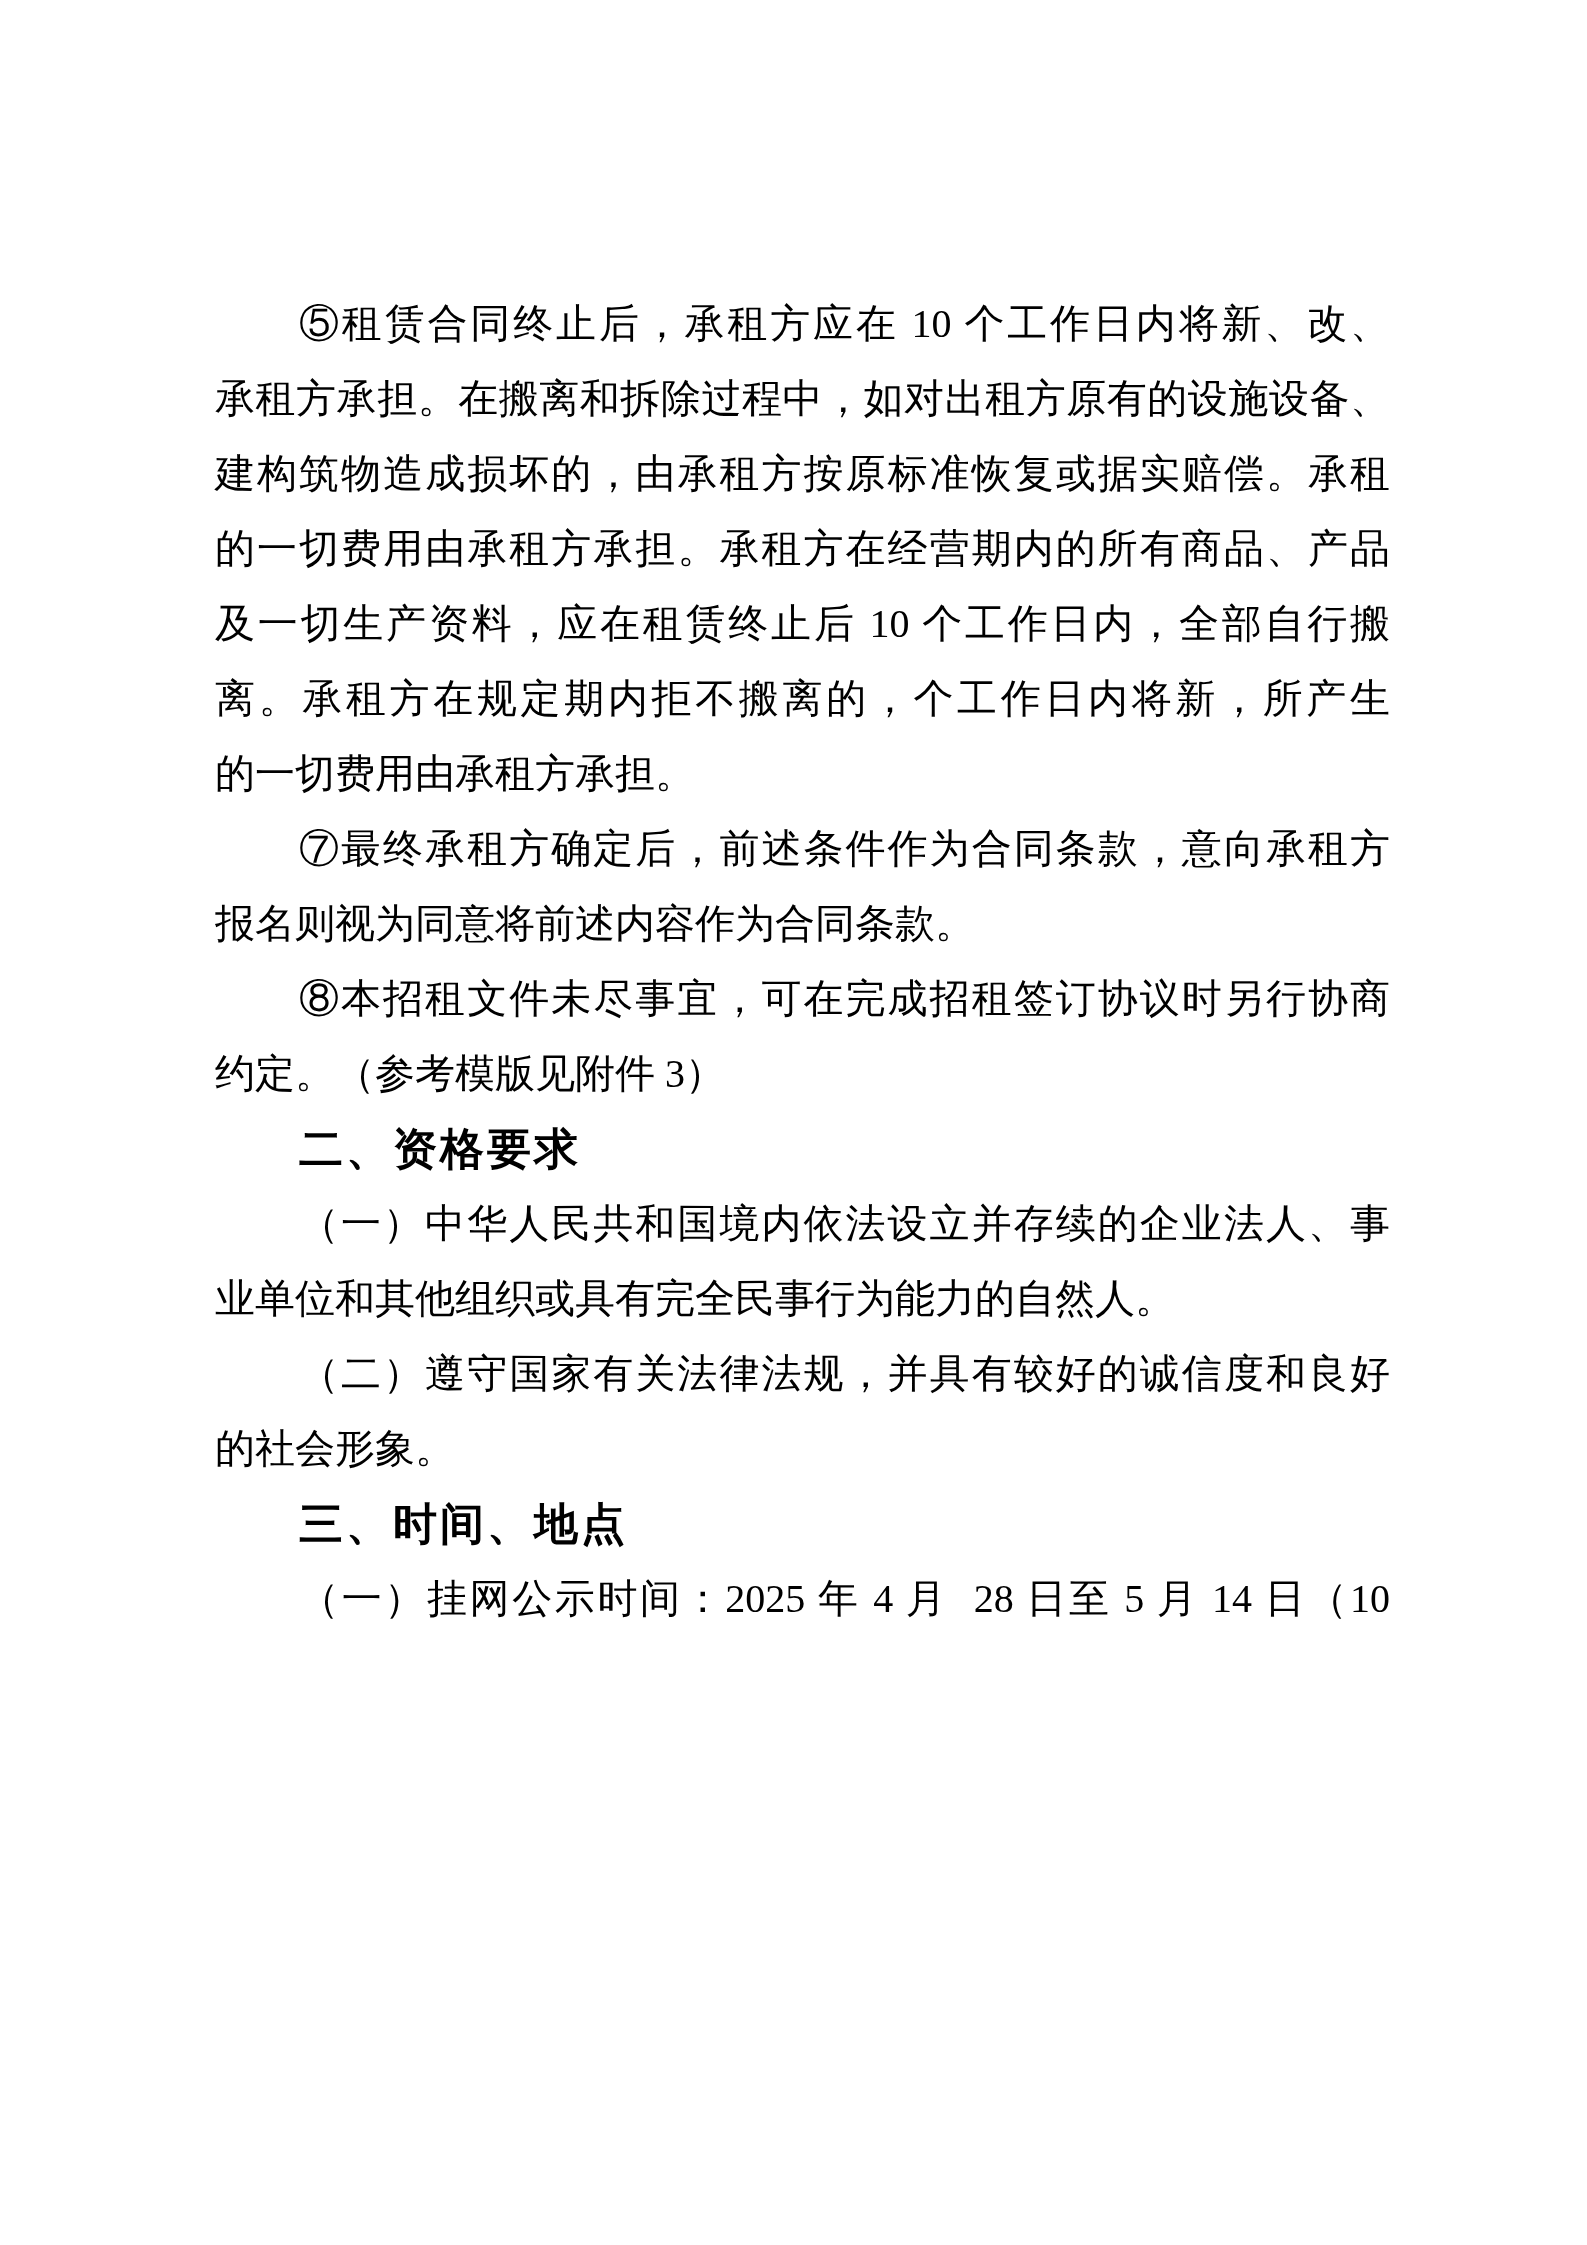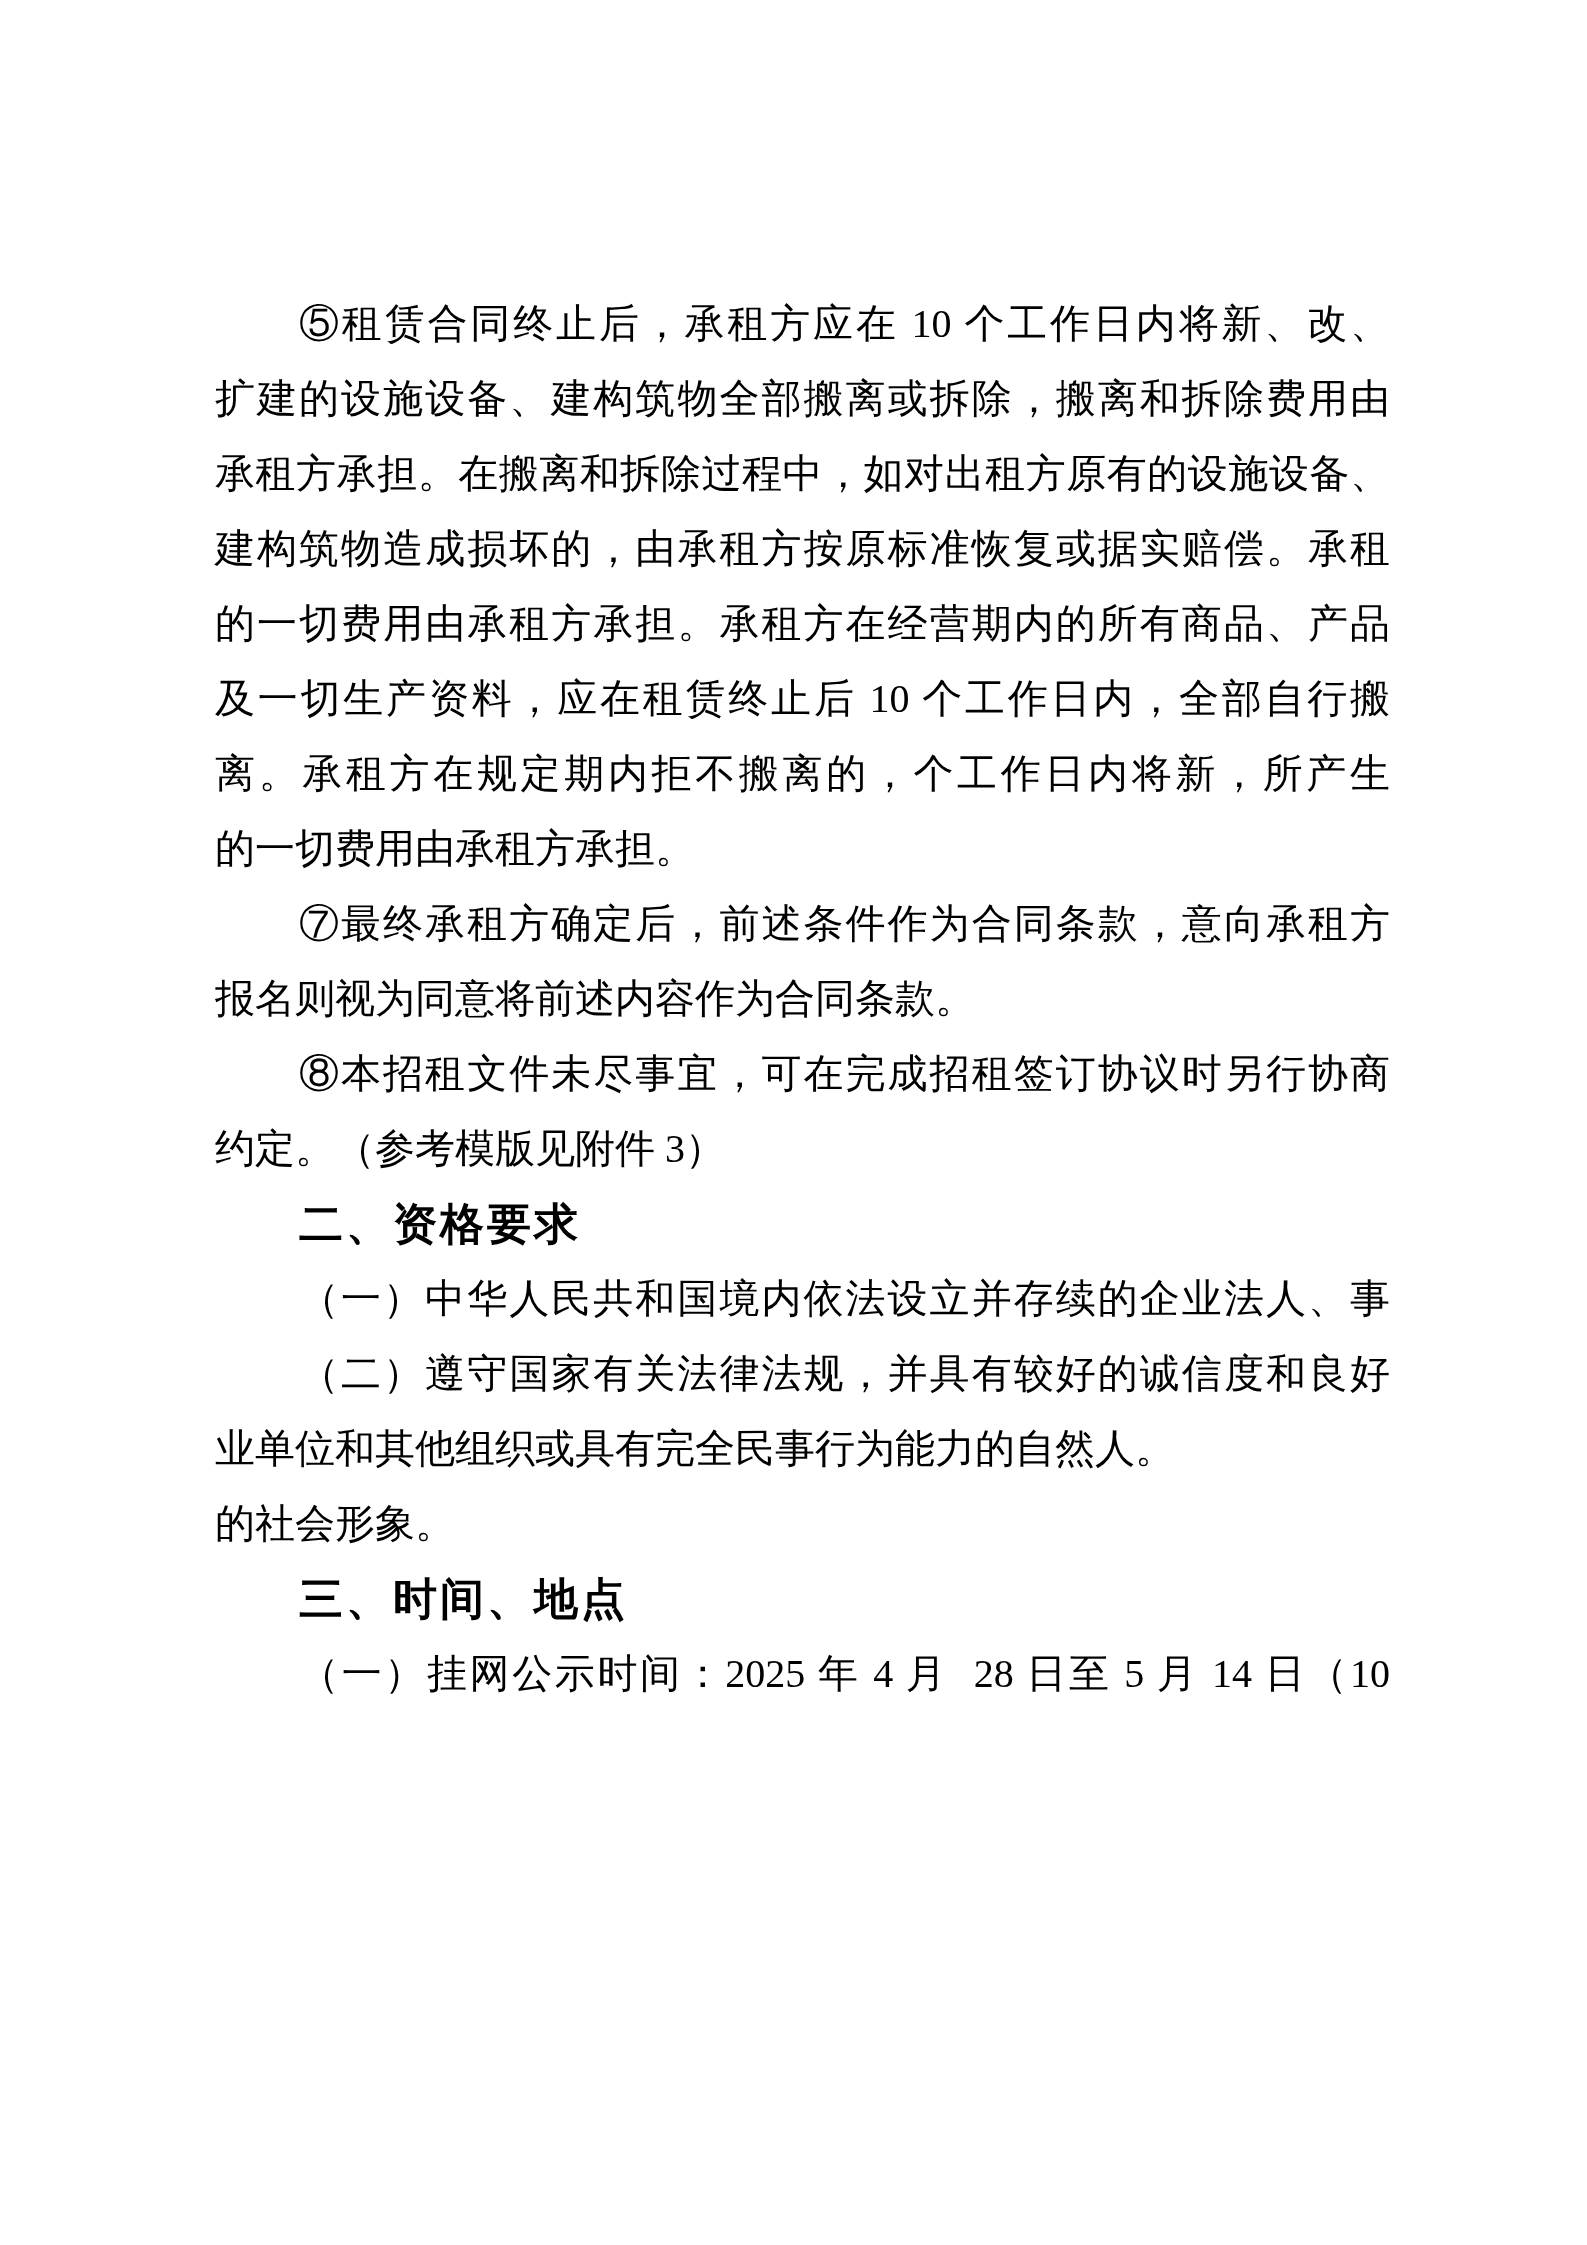--- a/index.html
+++ b/index.html
@@ -44,32 +44,31 @@
     text-align: center;
     text-align-last: left;
   }
 </style>
 </head>
 <body>
 
 <div class="page">
   <div class="textblock">
     <div class="line indent">⑤租赁合同终止后，承租方应在 10 个工作日内将新、改、</div>
-    <div class="line">扩建的设施设备、建构筑物全部搬离或拆除，搬离和拆除费用由</div>
     <div class="line">承租方承担。在搬离和拆除过程中，如对出租方原有的设施设备、</div>
     <div class="line">建构筑物造成损坏的，由承租方按原标准恢复或据实赔偿。承租</div>
     <div class="line">的一切费用由承租方承担。承租方在经营期内的所有商品、产品</div>
     <div class="line">及一切生产资料，应在租赁终止后 10 个工作日内，全部自行搬</div>
     <div class="line">离。承租方在规定期内拒不搬离的，个工作日内将新，所产生</div>
     <div class="line end">的一切费用由承租方承担。</div>
     <div class="line indent">⑦最终承租方确定后，前述条件作为合同条款，意向承租方</div>
     <div class="line end">报名则视为同意将前述内容作为合同条款。</div>
     <div class="line indent">⑧本招租文件未尽事宜，可在完成招租签订协议时另行协商</div>
     <div class="line end">约定。（参考模版见附件 3）</div>
     <div class="line heading indent">二、资格要求</div>
     <div class="line indent">（一）中华人民共和国境内依法设立并存续的企业法人、事</div>
+    <div class="line end">业单位和其他组织或具有完全民事行为能力的自然人。</div>
     <div class="line indent">（二）遵守国家有关法律法规，并具有较好的诚信度和良好</div>
-    <div class="line end">业单位和其他组织或具有完全民事行为能力的自然人。</div>
     <div class="line end">的社会形象。</div>
     <div class="line heading indent">三、时间、地点</div>
     <div class="line indent">（一）挂网公示时间：2025 年 4 月 &nbsp;28 日至 5 月 14 日（10</div>
   </div>
 </div>
 
 </body></html>

